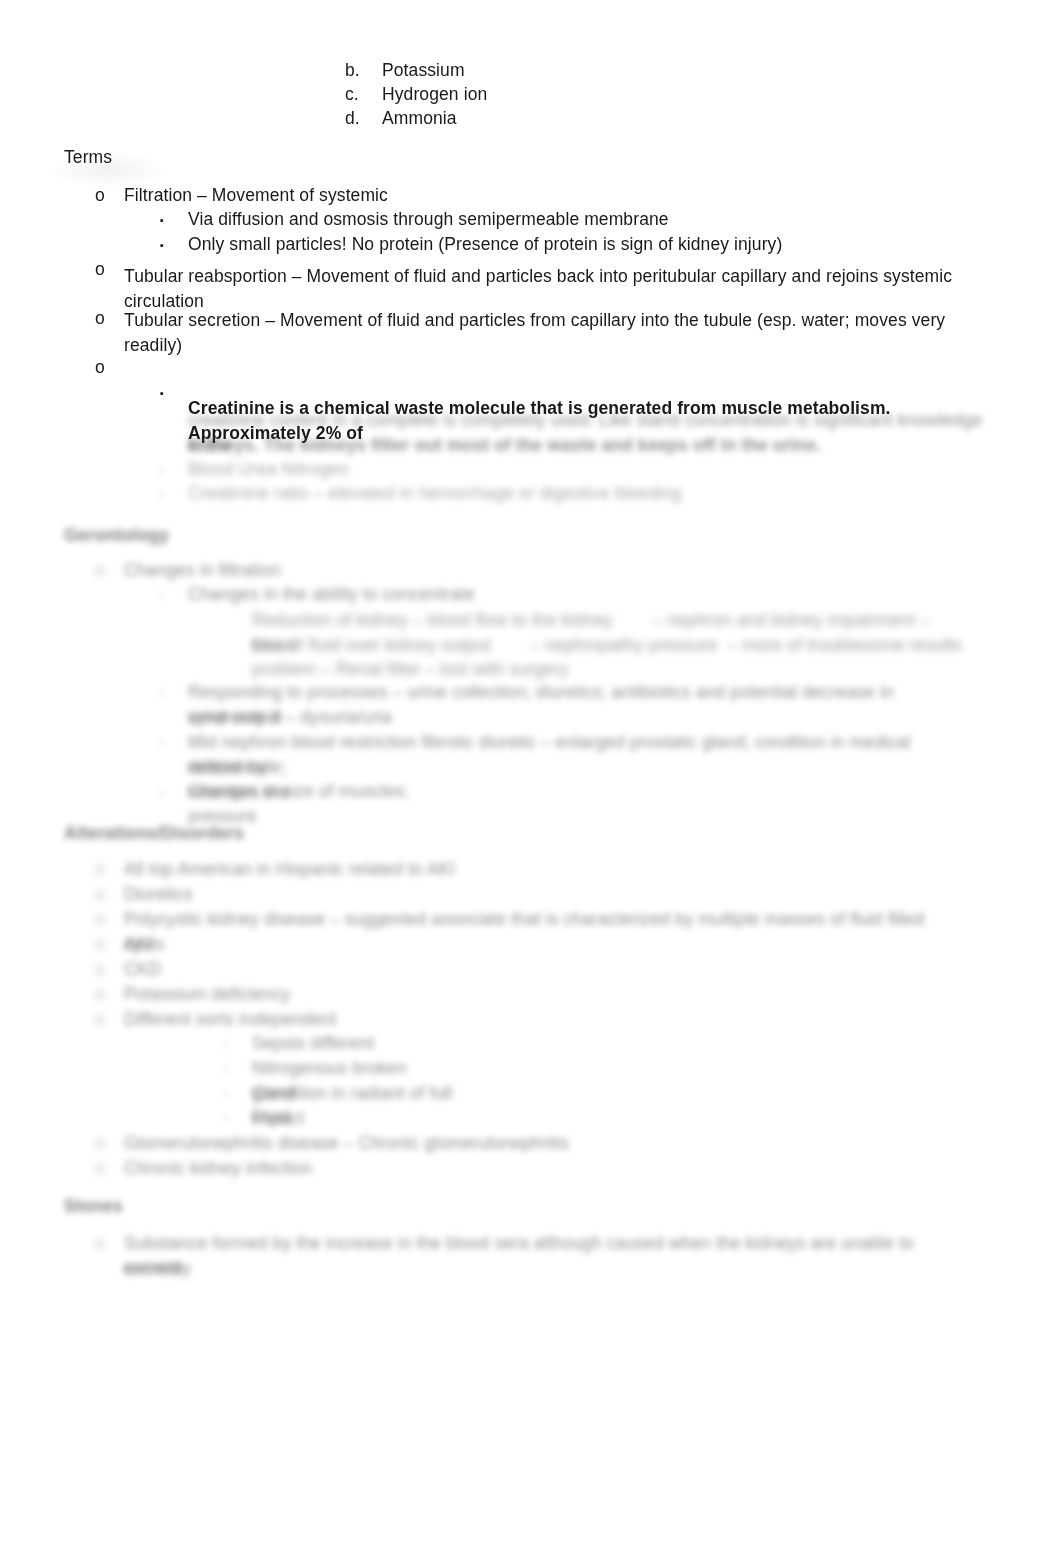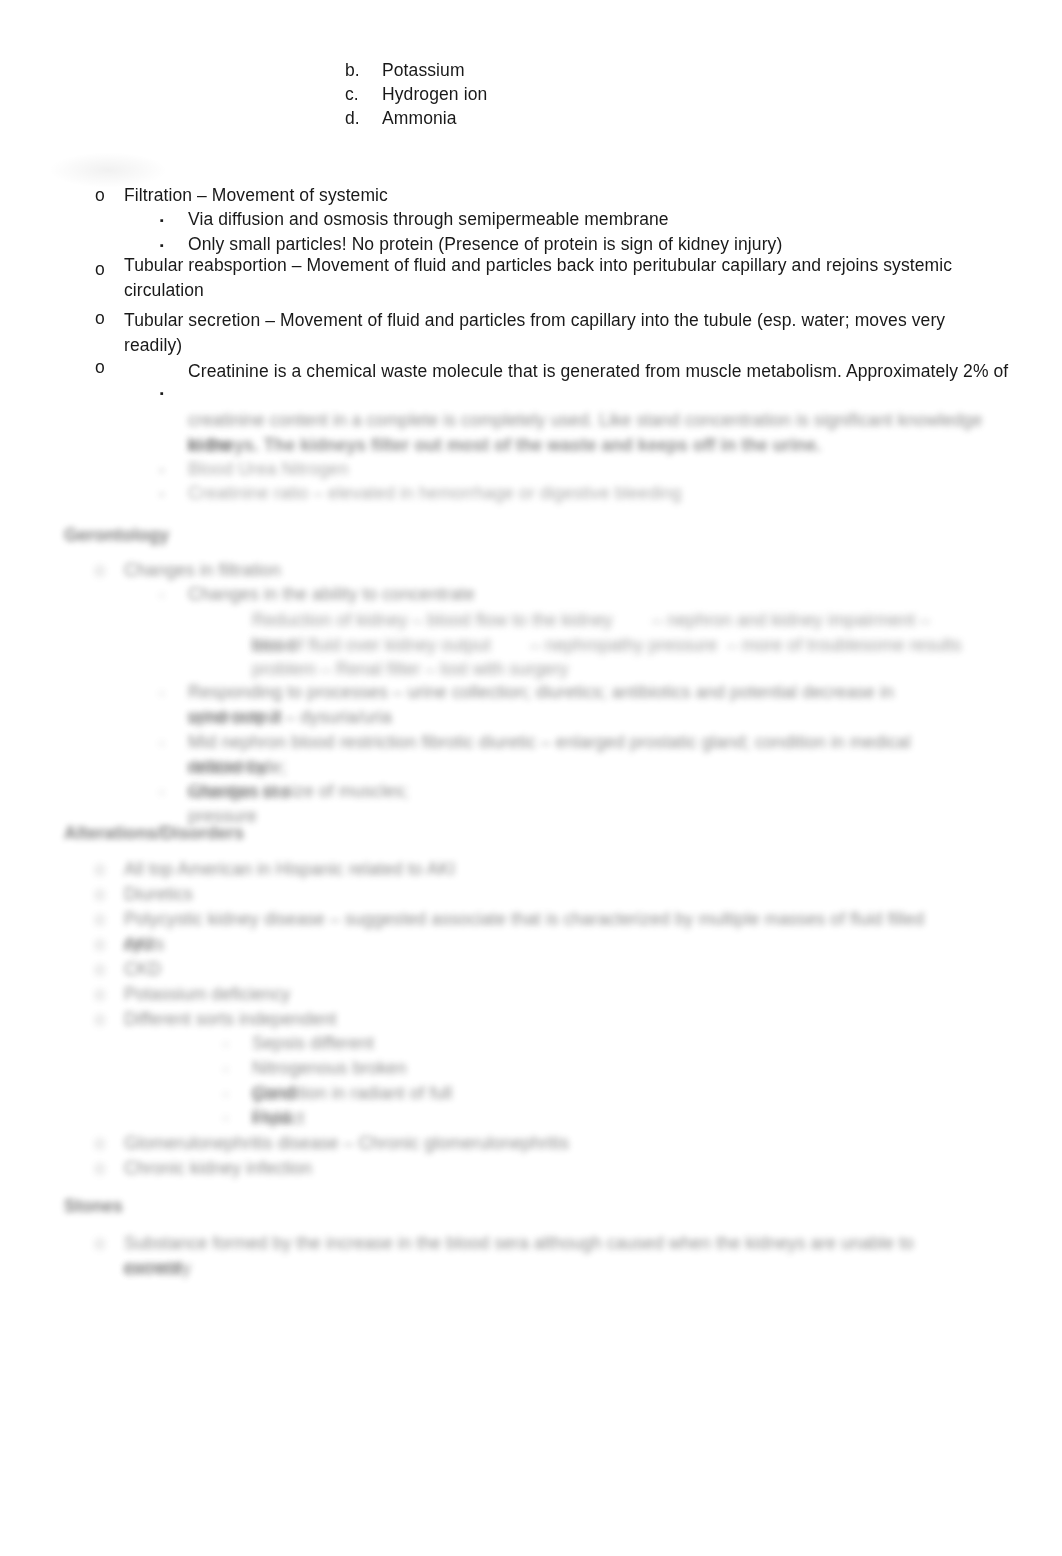--- a/index.html
+++ b/index.html
@@ -113,40 +113,41 @@
   <span class="marker num-mk" style="top:58px;">b.</span>
   <span class="line num-tx w-narrow" style="top:58px;">Potassium</span>
 
   <span class="marker num-mk" style="top:82px;">c.</span>
   <span class="line num-tx w-narrow" style="top:82px;">Hydrogen ion</span>
 
   <span class="marker num-mk" style="top:106px;">d.</span>
   <span class="line num-tx w-narrow" style="top:106px;">Ammonia</span>
 
   <div class="smudge"></div>
+  <span class="line lvl-h w-narrow" style="top:145px;">Terms</span>
 
   <span class="marker lvl1-mk" style="top:183px;">o</span>
   <span class="line lvl1-tx w-full" style="top:183px;">Filtration – Movement of systemic</span>
 
   <span class="marker sq lvl2-mk" style="top:208px;">▪</span>
   <span class="line lvl2-tx w-full" style="top:207px;">Via diffusion and osmosis through semipermeable membrane</span>
 
   <span class="marker sq lvl2-mk" style="top:233px;">▪</span>
   <span class="line lvl2-tx w-full" style="top:232px;">Only small particles! No protein (Presence of protein is sign of kidney injury)</span>
 
   <span class="marker lvl1-mk" style="top:257px;">o</span>
-  <span class="line lvl1-tx" style="top:253px; width:878px;">Tubular reabsportion – Movement of fluid and particles back into peritubular capillary and rejoins systemic circulation</span>
+  <span class="line lvl1-tx" style="top:264px; width:878px;">Tubular reabsportion – Movement of fluid and particles back into peritubular capillary and rejoins systemic circulation</span>
 
   <span class="marker lvl1-mk" style="top:306px;">o</span>
   <span class="line lvl1-tx" style="top:308px; width:878px;">Tubular secretion – Movement of fluid and particles from capillary into the tubule (esp. water; moves very readily)</span>
 
   <span class="marker lvl1-mk" style="top:355px;">o</span>
 
   <span class="marker sq lvl2-mk" style="top:381px;">▪</span>
-  <span class="line lvl2-tx" style="top:359px; width:822px;">Creatinine is a chemical waste molecule that is generated from muscle metabolism. Approximately 2% of</span>
+  <span class="line lvl2-tx" style="top:396px; width:822px;font-weight:bold;">Creatinine is a chemical waste molecule that is generated from muscle metabolism. Approximately 2% of</span>
 
   <span class="line lvl2-tx blurred" style="top:408px; width:812px;">creatinine content in a complete is completely used. Like stand concentration is significant knowledge in the</span>
   <span class="line lvl2-tx blurred bold" style="top:433px; width:660px;">kidneys. The kidneys filter out most of the waste and keeps off in the urine.</span>
 
   <span class="marker sq lvl2-mk blurred-soft" style="top:458px;">▪</span>
   <span class="line lvl2-tx blurred-soft" style="top:457px; width:500px;">Blood Urea Nitrogen</span>
 
   <span class="marker sq lvl2-mk blurred-soft" style="top:482px;">▪</span>
   <span class="line lvl2-tx blurred-soft" style="top:481px; width:560px;">Creatinine ratio – elevated in hemorrhage or digestive bleeding</span>
 

